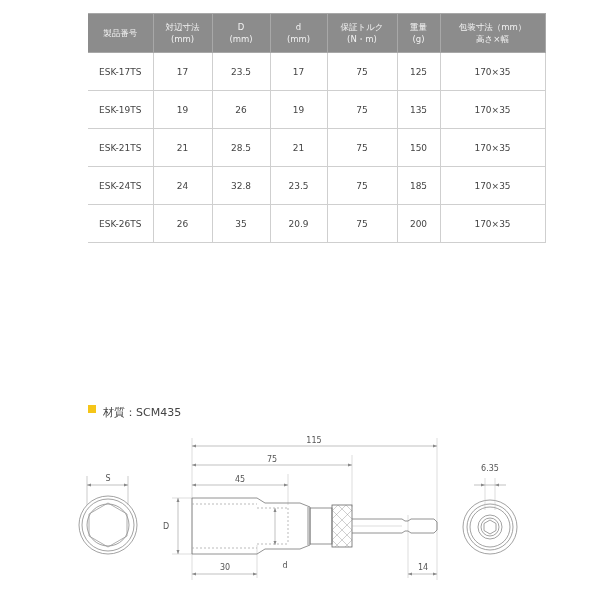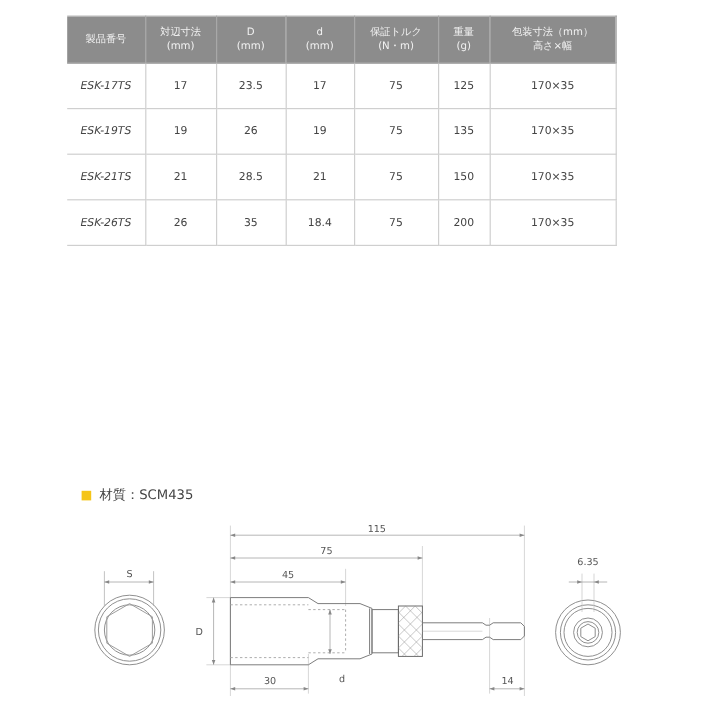--- a/index.html
+++ b/index.html
@@ -1,29 +1,29 @@
 <!DOCTYPE html>
 <html><head>
 <meta charset="utf-8">
 <style>
   html, body { margin: 0; padding: 0; background: #ffffff; }
   body { width: 600px; height: 600px; position: relative; overflow: hidden;
          font-family: "DejaVu Sans", "Liberation Sans", sans-serif; color: #444; }
-  .spec-table { position: absolute; left: 56px; top: 13px; width: 457px;
+  .spec-table { position: absolute; left: 88px; top: 13px; width: 457px;
                 border-collapse: collapse; table-layout: fixed; font-size: 9px; }
   .spec-table th { background: #8c8c8c; color: #f2f2f2; font-weight: normal;
                    height: 38px; padding: 0; border: 1px solid #a8a8a8; text-align: center;
                    line-height: 12px; font-size: 8.5px; }
   .spec-table td { height: 37px; padding: 0; border: 1px solid #cfcfcf; text-align: center;
                    color: #444; font-size: 9px; }
-  .spec-table td:first-child { border-left: none; font-style: italic; }
+  .spec-table td:first-child { border-left: none; }
   .spec-table th:first-child { border-left: none; }
   .spec-table th .line { display: block; }
-  .material { position: absolute; left: 68px; top: 405px; font-size: 11px; color: #444;
-              display: flex; align-items: center; }
+  .material { position: absolute; left: 88px; top: 405px; font-size: 11px; color: #444;
+              display: flex; }
   .material .swatch { width: 8px; height: 8px; background: #f5c518; margin-right: 7px; display: inline-block; }
   .diagram { position: absolute; left: 0; top: 425px; width: 600px; height: 175px; }
   .diagram svg { width: 600px; height: 175px; display: block; }
   .dim-label { font-family: "DejaVu Sans", sans-serif; font-size: 8px; fill: #555; }
 </style>
 </head>
 <body>
 
 <table class="spec-table">
   <colgroup>
@@ -88,24 +88,33 @@
     <tr>
       <td>ESK-21TS</td>
         <td>21</td>
         <td>28.5</td>
         <td>21</td>
         <td>75</td>
         <td>150</td>
         <td>170×35</td>
     </tr>
     <tr>
+      <td>ESK-24TS</td>
+        <td>24</td>
+        <td>32.8</td>
+        <td>23.5</td>
+        <td>75</td>
+        <td>185</td>
+        <td>170×35</td>
+    </tr>
+    <tr>
       <td>ESK-26TS</td>
         <td>26</td>
         <td>35</td>
-        <td>18.4</td>
+        <td>20.9</td>
         <td>75</td>
         <td>200</td>
         <td>170×35</td>
     </tr>
   </tbody>
 </table>
 
 <div class="material">
   <span class="swatch"></span>
   <span>材質：SCM435</span>

